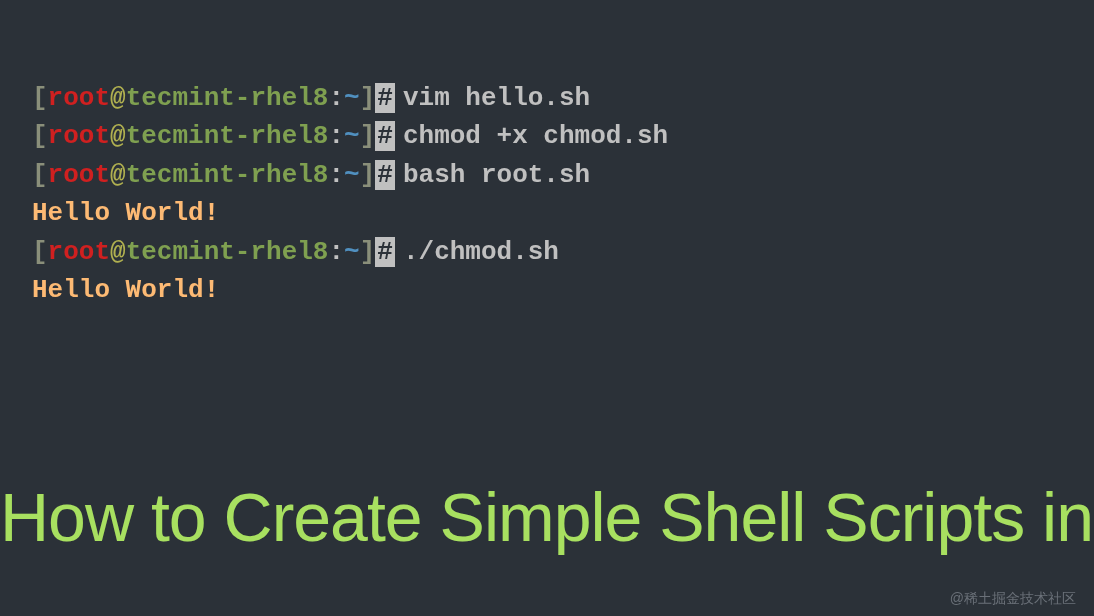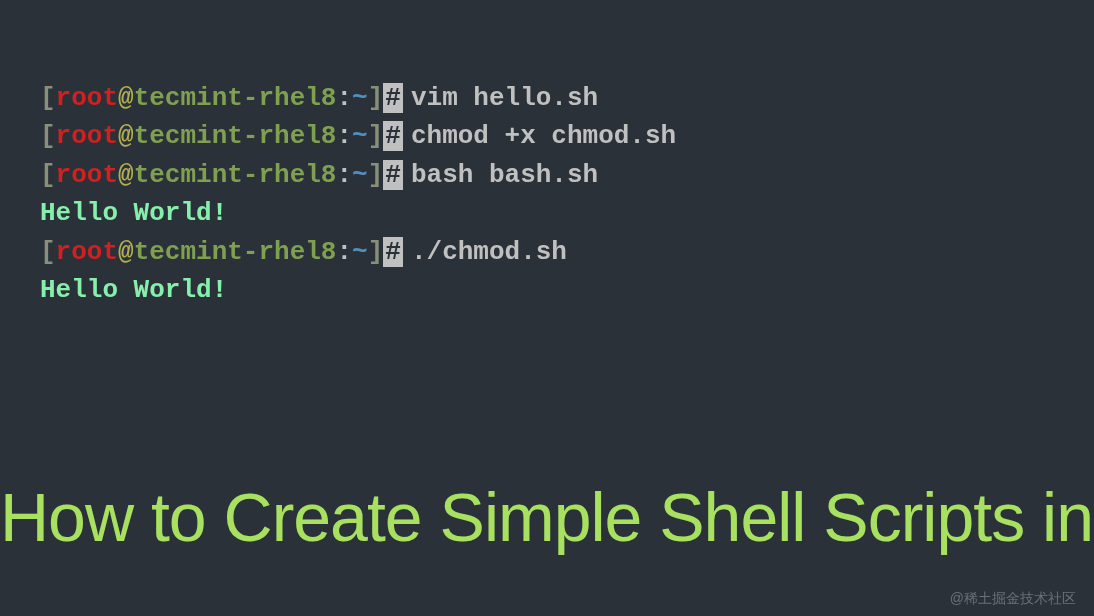--- a/index.html
+++ b/index.html
@@ -9,21 +9,21 @@
     }
     body {
       width: 1094px;
       height: 616px;
       background-color: #2b3138;
       font-family: 'Courier New', Consolas, monospace;
       overflow: hidden;
       position: relative;
     }
     .terminal {
-      padding: 80px 0 0 40px;
+      padding: 80px 0 0 32px;
       font-size: 26px;
       line-height: 1.4;
       font-weight: bold;
     }
     .line {
       white-space: nowrap;
       margin-bottom: 2px;
     }
     .bracket {
       color: #8a8f7a;
@@ -49,21 +49,21 @@
       padding: 0 2px;
     }
     .hash-inner {
       color: #2b3138;
     }
     .command {
       color: #c0c0c0;
       padding-left: 8px;
     }
     .output {
-      color: #86efac;
+      color: #fdba74;
     }
     .cursor {
       color: #c0c0c0;
       padding-left: 8px;
     }
     .title {
       position: absolute;
       bottom: 60px;
       left: 0;
       right: 0;
@@ -88,21 +88,21 @@
 <body>
 
 <div class="terminal">
   <div class="line">
     <span class="bracket">[</span><span class="user">root</span><span class="at">@</span><span class="host">tecmint-rhel8</span><span class="colon">:</span><span class="path">~</span><span class="bracket">]</span><span class="hash"><span class="hash-inner">#</span></span><span class="command">vim hello.sh</span>
   </div>
   <div class="line">
     <span class="bracket">[</span><span class="user">root</span><span class="at">@</span><span class="host">tecmint-rhel8</span><span class="colon">:</span><span class="path">~</span><span class="bracket">]</span><span class="hash"><span class="hash-inner">#</span></span><span class="command">chmod +x chmod.sh</span>
   </div>
   <div class="line">
-    <span class="bracket">[</span><span class="user">root</span><span class="at">@</span><span class="host">tecmint-rhel8</span><span class="colon">:</span><span class="path">~</span><span class="bracket">]</span><span class="hash"><span class="hash-inner">#</span></span><span class="command">bash bash.sh</span>
+    <span class="bracket">[</span><span class="user">root</span><span class="at">@</span><span class="host">tecmint-rhel8</span><span class="colon">:</span><span class="path">~</span><span class="bracket">]</span><span class="hash"><span class="hash-inner">#</span></span><span class="command">bash root.sh</span>
   </div>
   <div class="line">
     <span class="output">Hello World!</span>
   </div>
   <div class="line">
     <span class="bracket">[</span><span class="user">root</span><span class="at">@</span><span class="host">tecmint-rhel8</span><span class="colon">:</span><span class="path">~</span><span class="bracket">]</span><span class="hash"><span class="hash-inner">#</span></span><span class="command">./chmod.sh</span>
   </div>
   <div class="line">
     <span class="output">Hello World!</span>
   </div>

